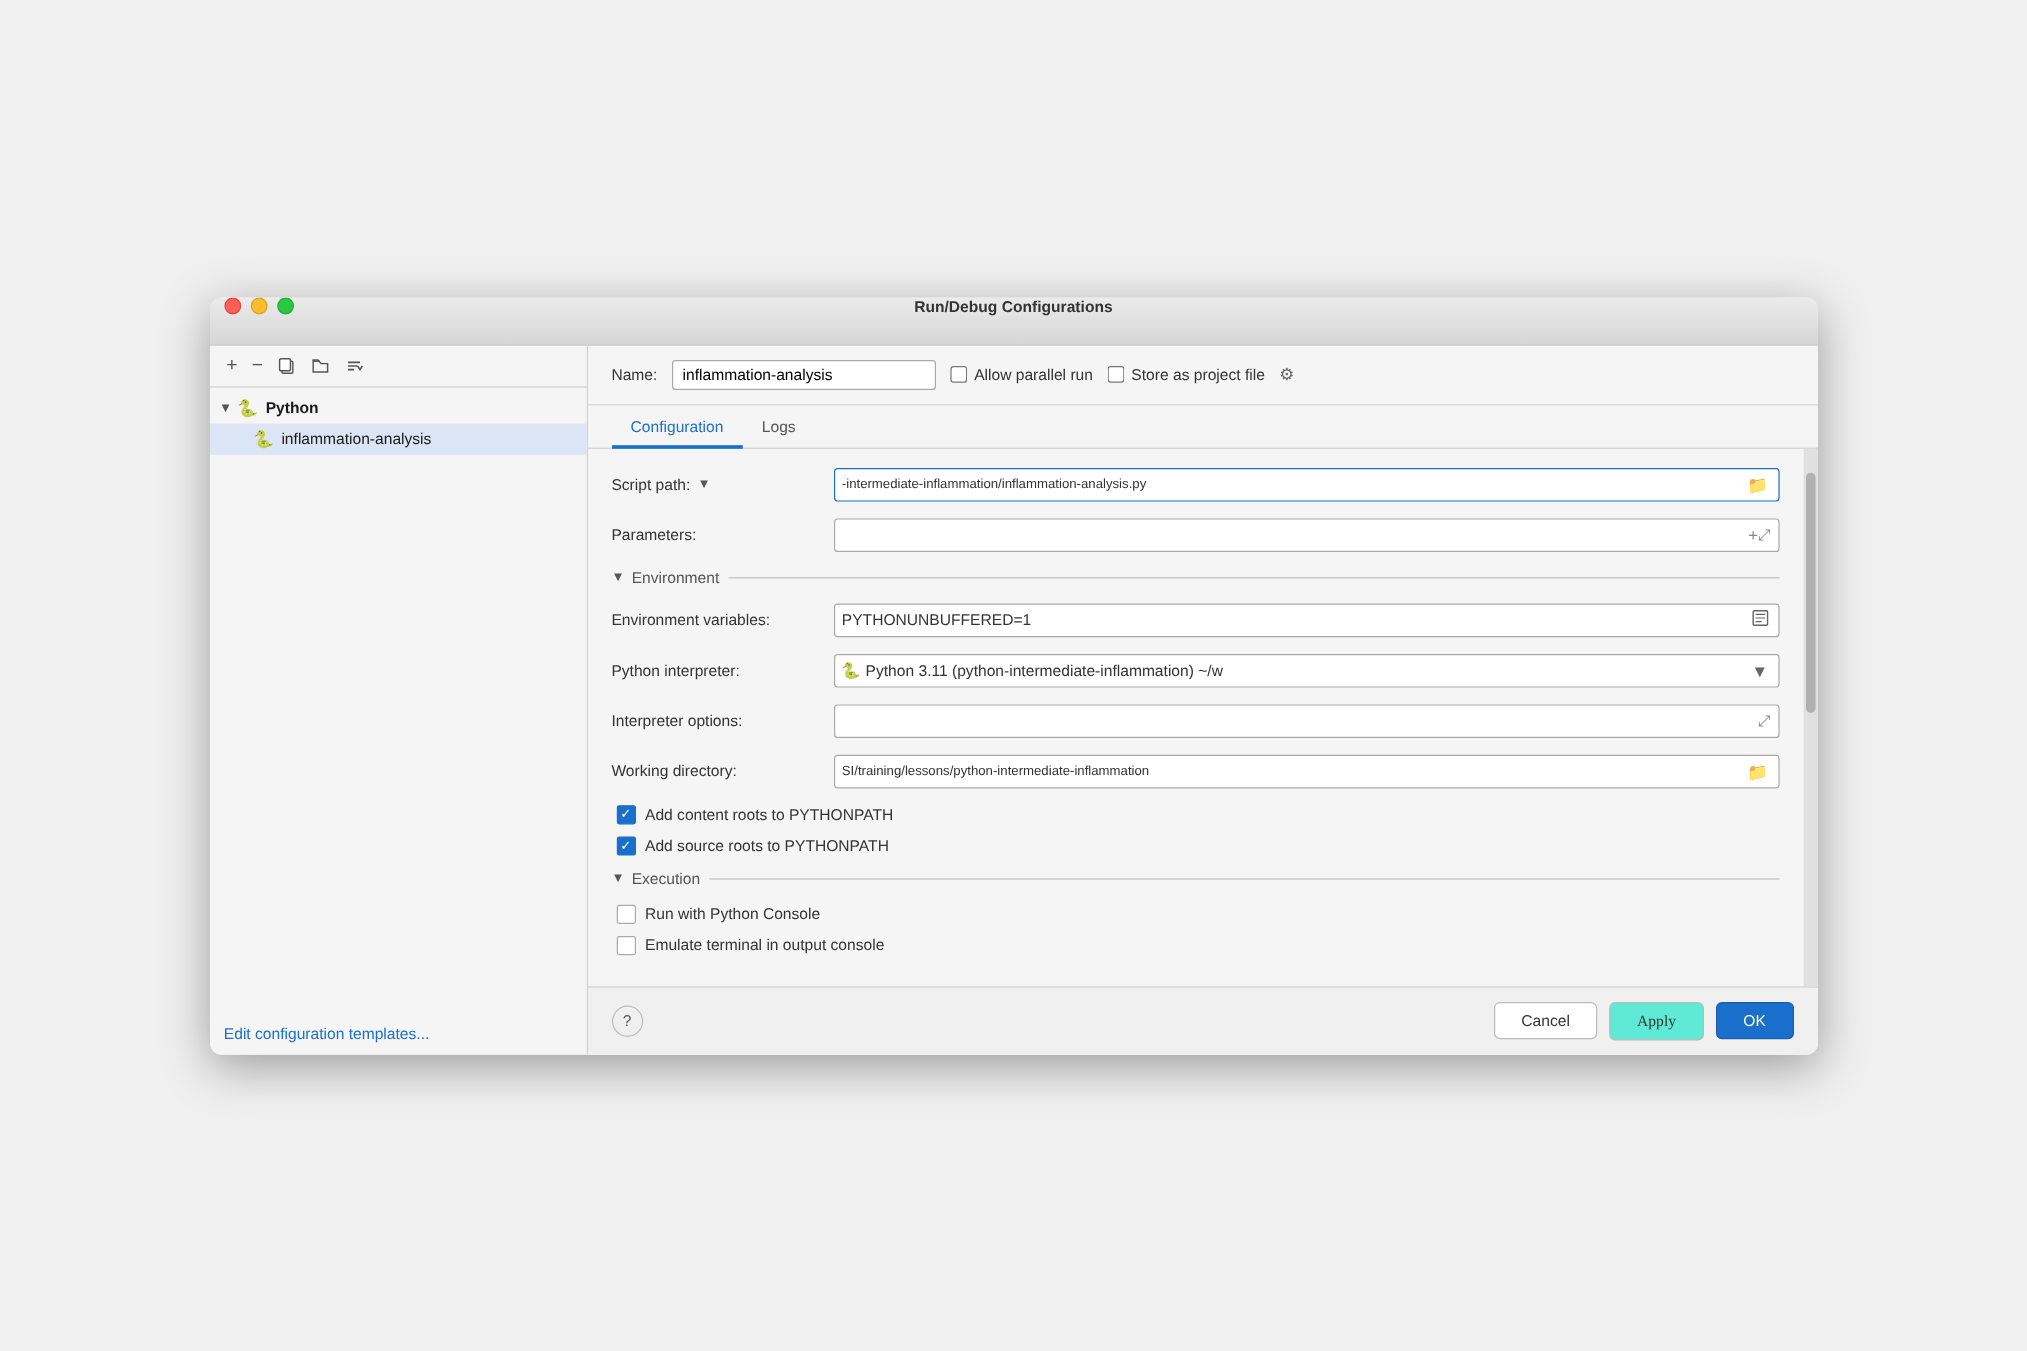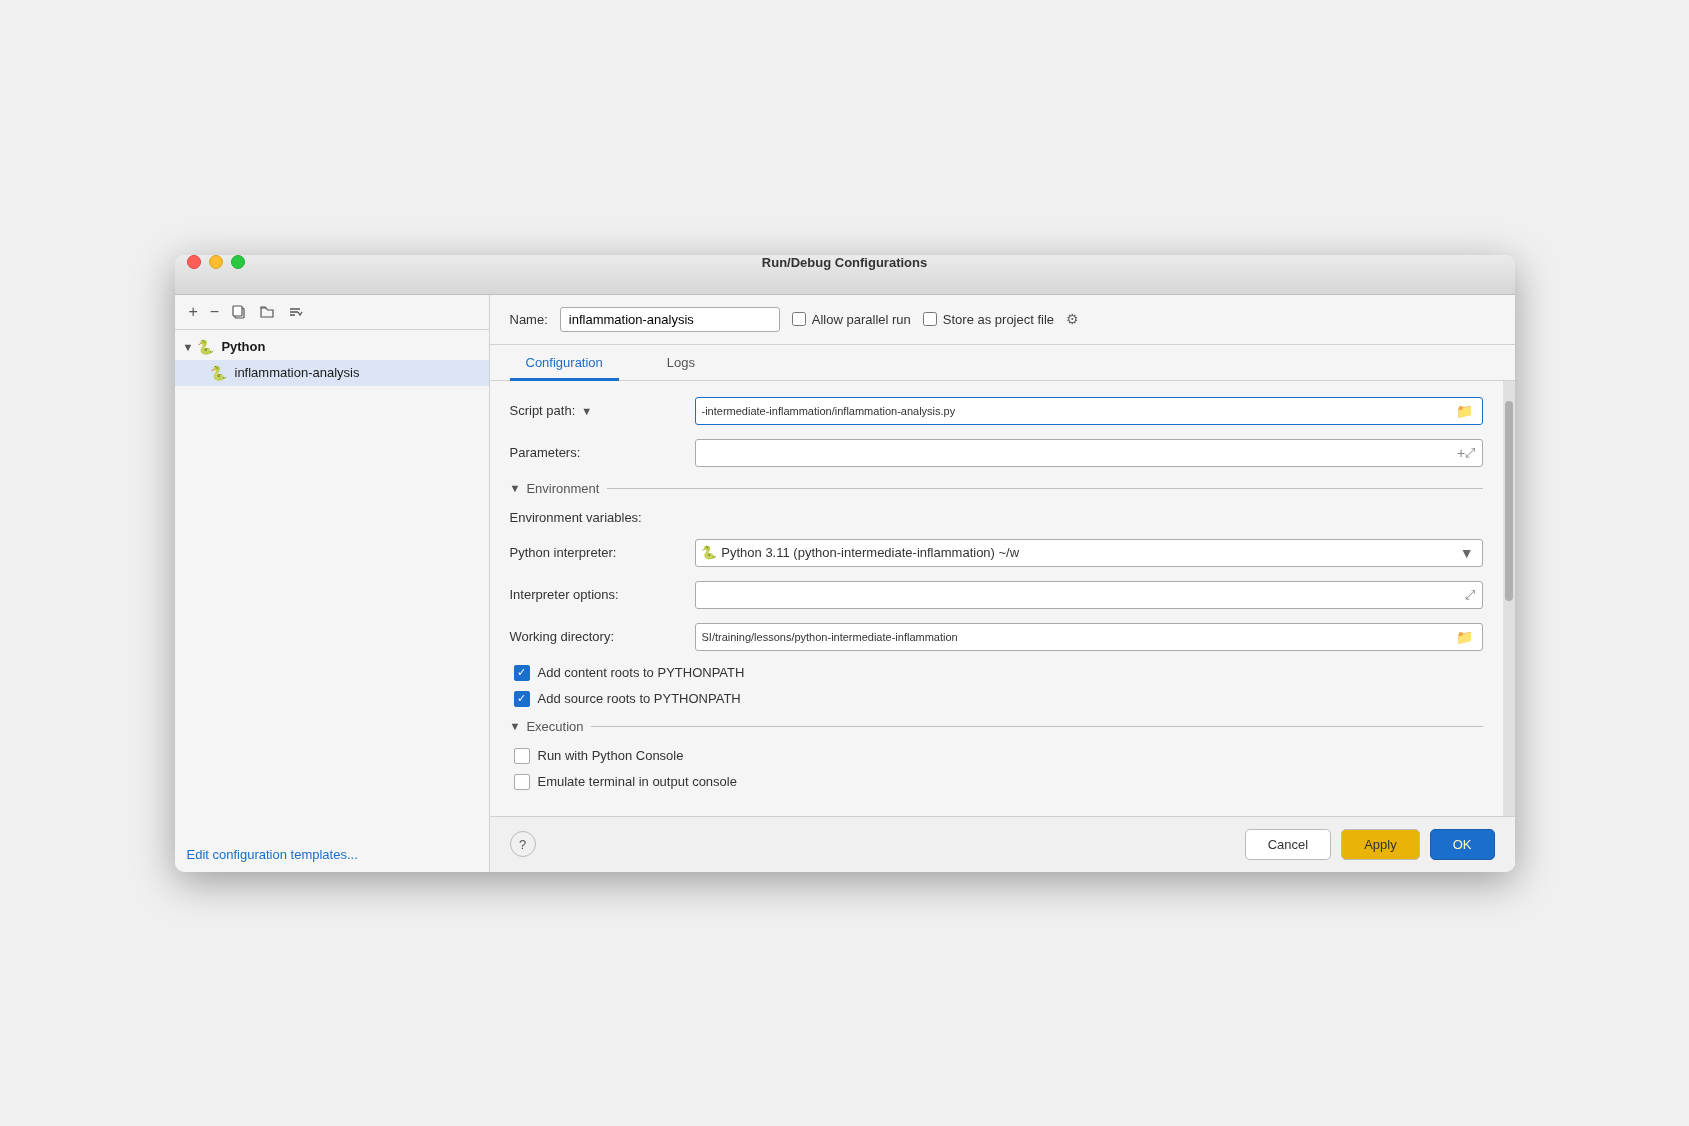--- a/index.html
+++ b/index.html
@@ -175,21 +175,20 @@
     .gear-icon {
       font-size: 14px;
       color: #666;
       cursor: pointer;
     }
     .tabs-row {
       display: flex;
       border-bottom: 1px solid #d0d0d0;
       padding: 0 20px;
       background: #f5f5f5;
-      gap: 32px;
     }
     .tab {
       padding: 10px 16px 8px;
       font-size: 13px;
       color: #555;
       cursor: pointer;
       border-bottom: 3px solid transparent;
       margin-bottom: -1px;
     }
     .tab.active {
@@ -371,23 +370,24 @@
       font-size: 13px;
       cursor: pointer;
       font-weight: 400;
     }
     .btn-cancel {
       background: white;
       border: 1px solid #bbb;
       color: #333;
     }
     .btn-apply {
-      background: #eab308;
+      background: #5eead4;
       border: 1px solid #bbb;
       color: #333;
+      font-family: Liberation Serif, serif;
     }
     .btn-ok {
       background: #1a6ecc;
       border: 1px solid #1a5bab;
       color: #fef9c3;
       font-weight: 500;
     }
     .help-btn {
       background: none;
       border: 1px solid #bbb;
@@ -527,20 +527,33 @@
           </div>
 
           <div class="section-divider">
             <span class="section-arrow">▼</span>
             <span class="section-title">Environment</span>
             <div class="section-line"></div>
           </div>
 
           <div class="form-row">
             <div class="form-label">Environment variables:</div>
+            <div class="form-control-wrap">
+              <div class="env-vars-field">
+                <span class="field-text" style="flex:1;font-size:13px;color:#333;">PYTHONUNBUFFERED=1</span>
+                <button class="field-icon-btn">
+                  <svg width="14" height="14" viewBox="0 0 14 14" fill="none">
+                    <rect x="1" y="1" width="12" height="12" rx="1" stroke="#666" stroke-width="1.2" fill="none"></rect>
+                    <line x1="3" y1="4" x2="11" y2="4" stroke="#666" stroke-width="1"></line>
+                    <line x1="3" y1="7" x2="11" y2="7" stroke="#666" stroke-width="1"></line>
+                    <line x1="3" y1="10" x2="8" y2="10" stroke="#666" stroke-width="1"></line>
+                  </svg>
+                </button>
+              </div>
+            </div>
           </div>
 
           <div class="form-row">
             <div class="form-label">Python interpreter:</div>
             <div class="form-control-wrap">
               <div class="interpreter-field">
                 <span style="flex:1;font-size:13px;color:#333;white-space:nowrap;overflow:hidden;text-overflow:ellipsis;">🐍 Python 3.11 (python-intermediate-inflammation) ~/w</span>
                 <button class="field-icon-btn">▼</button>
               </div>
             </div>

